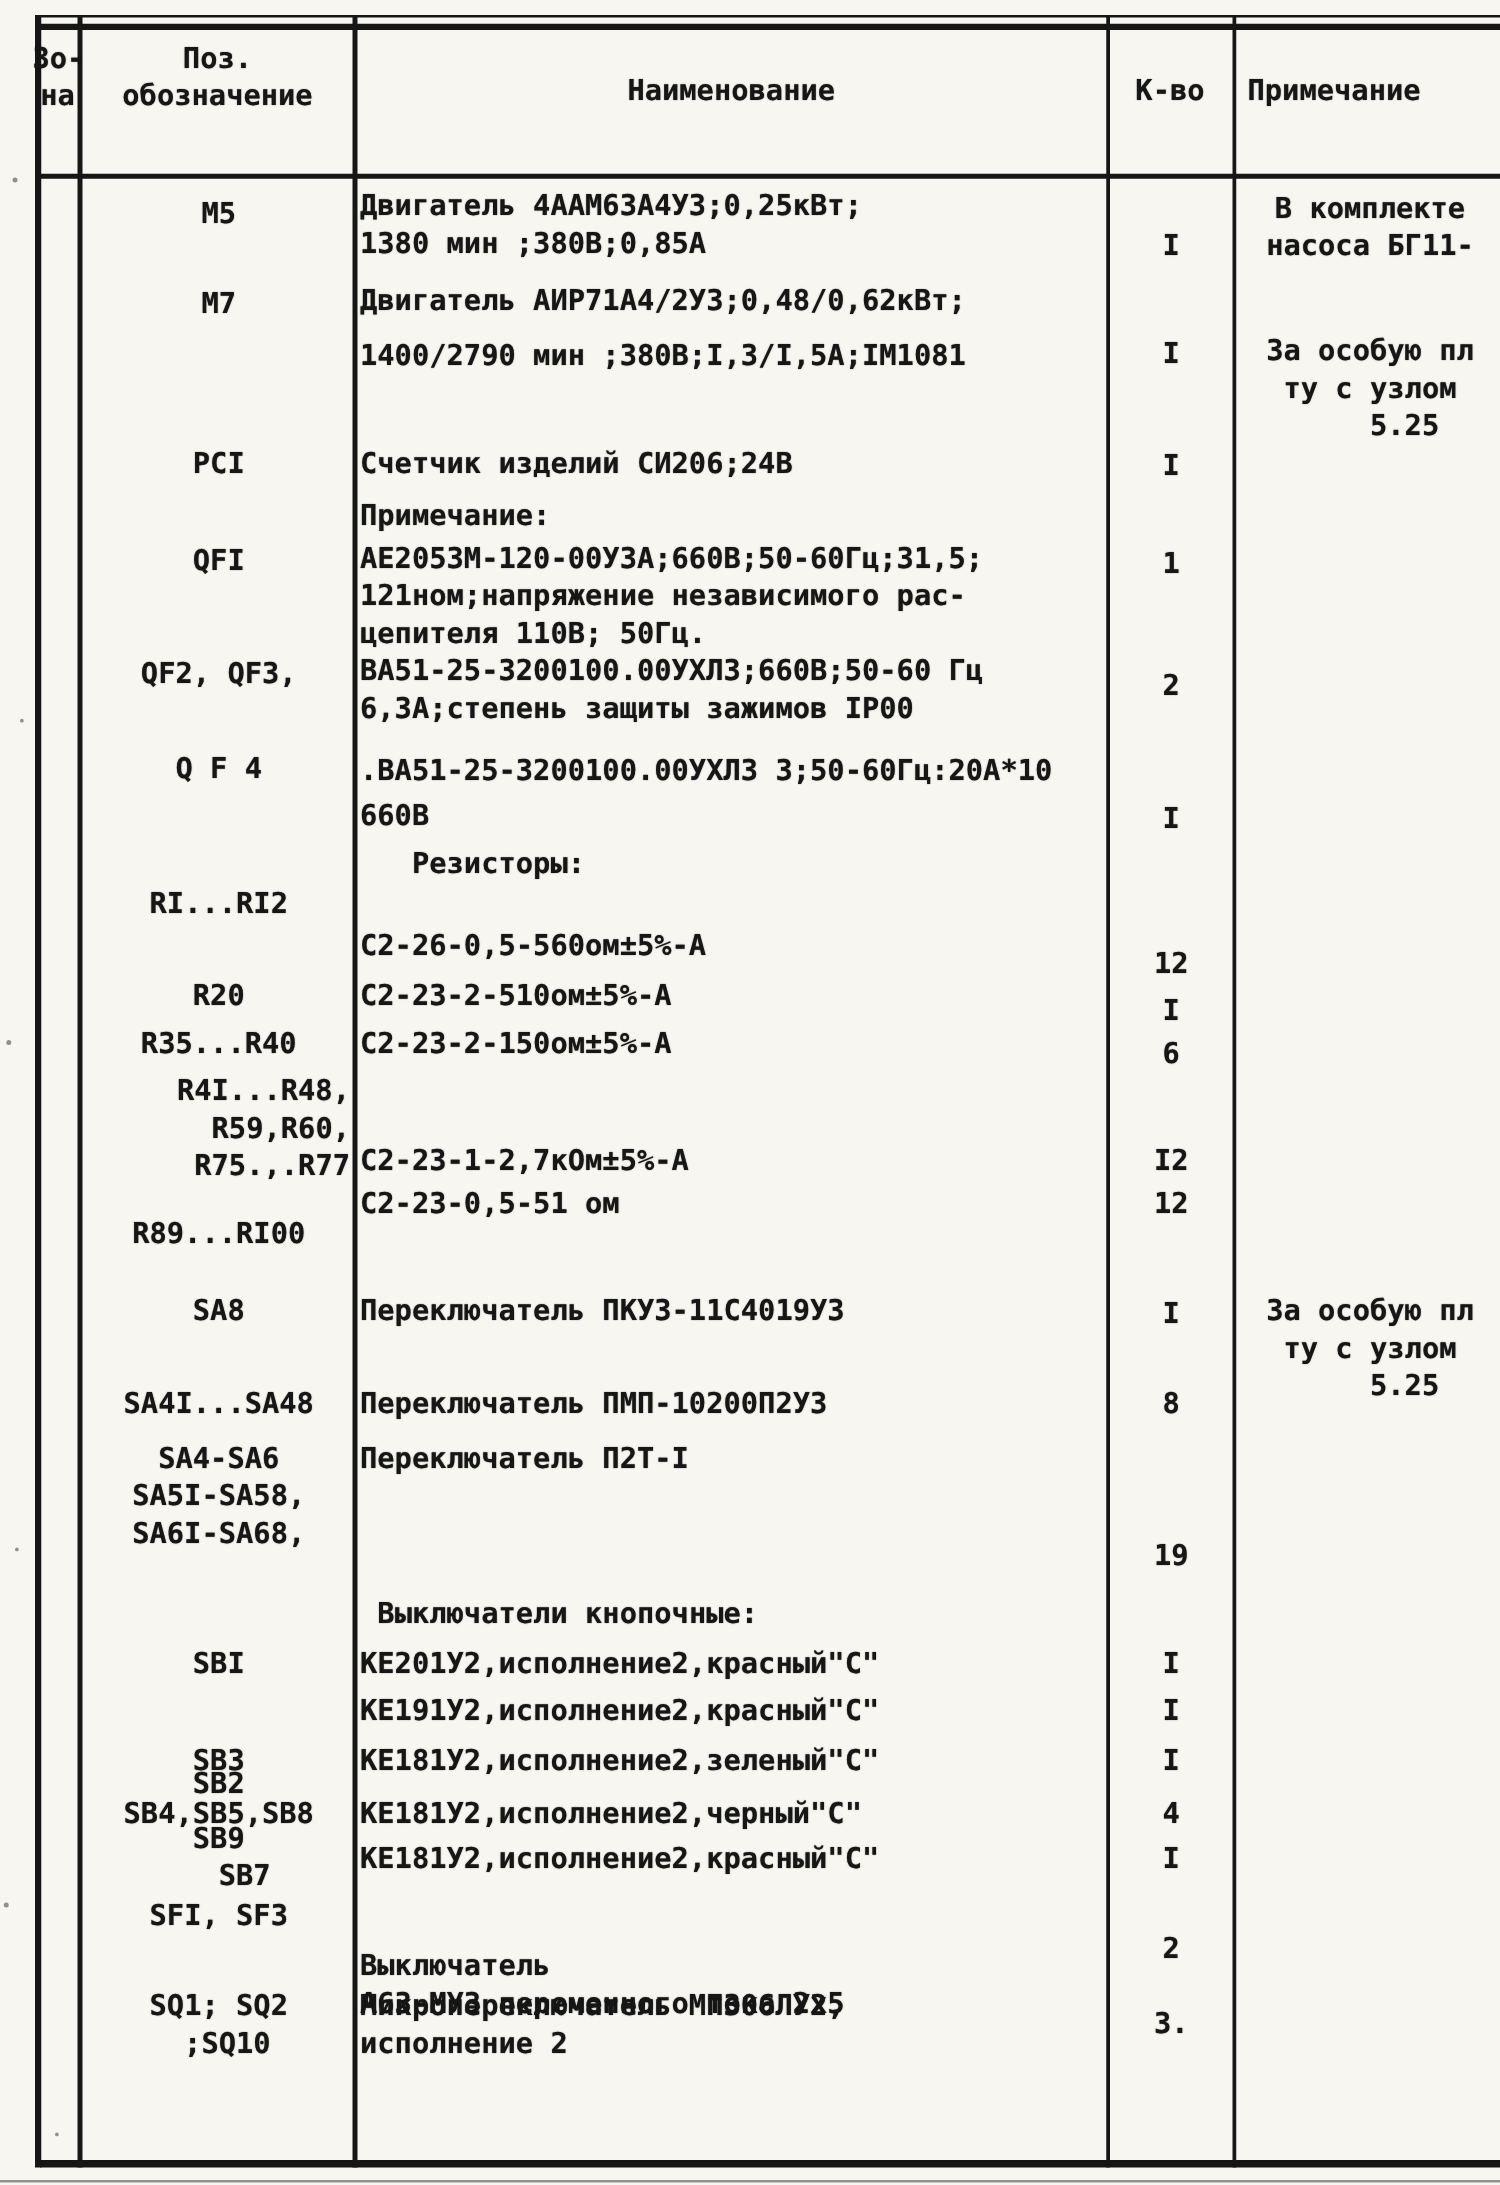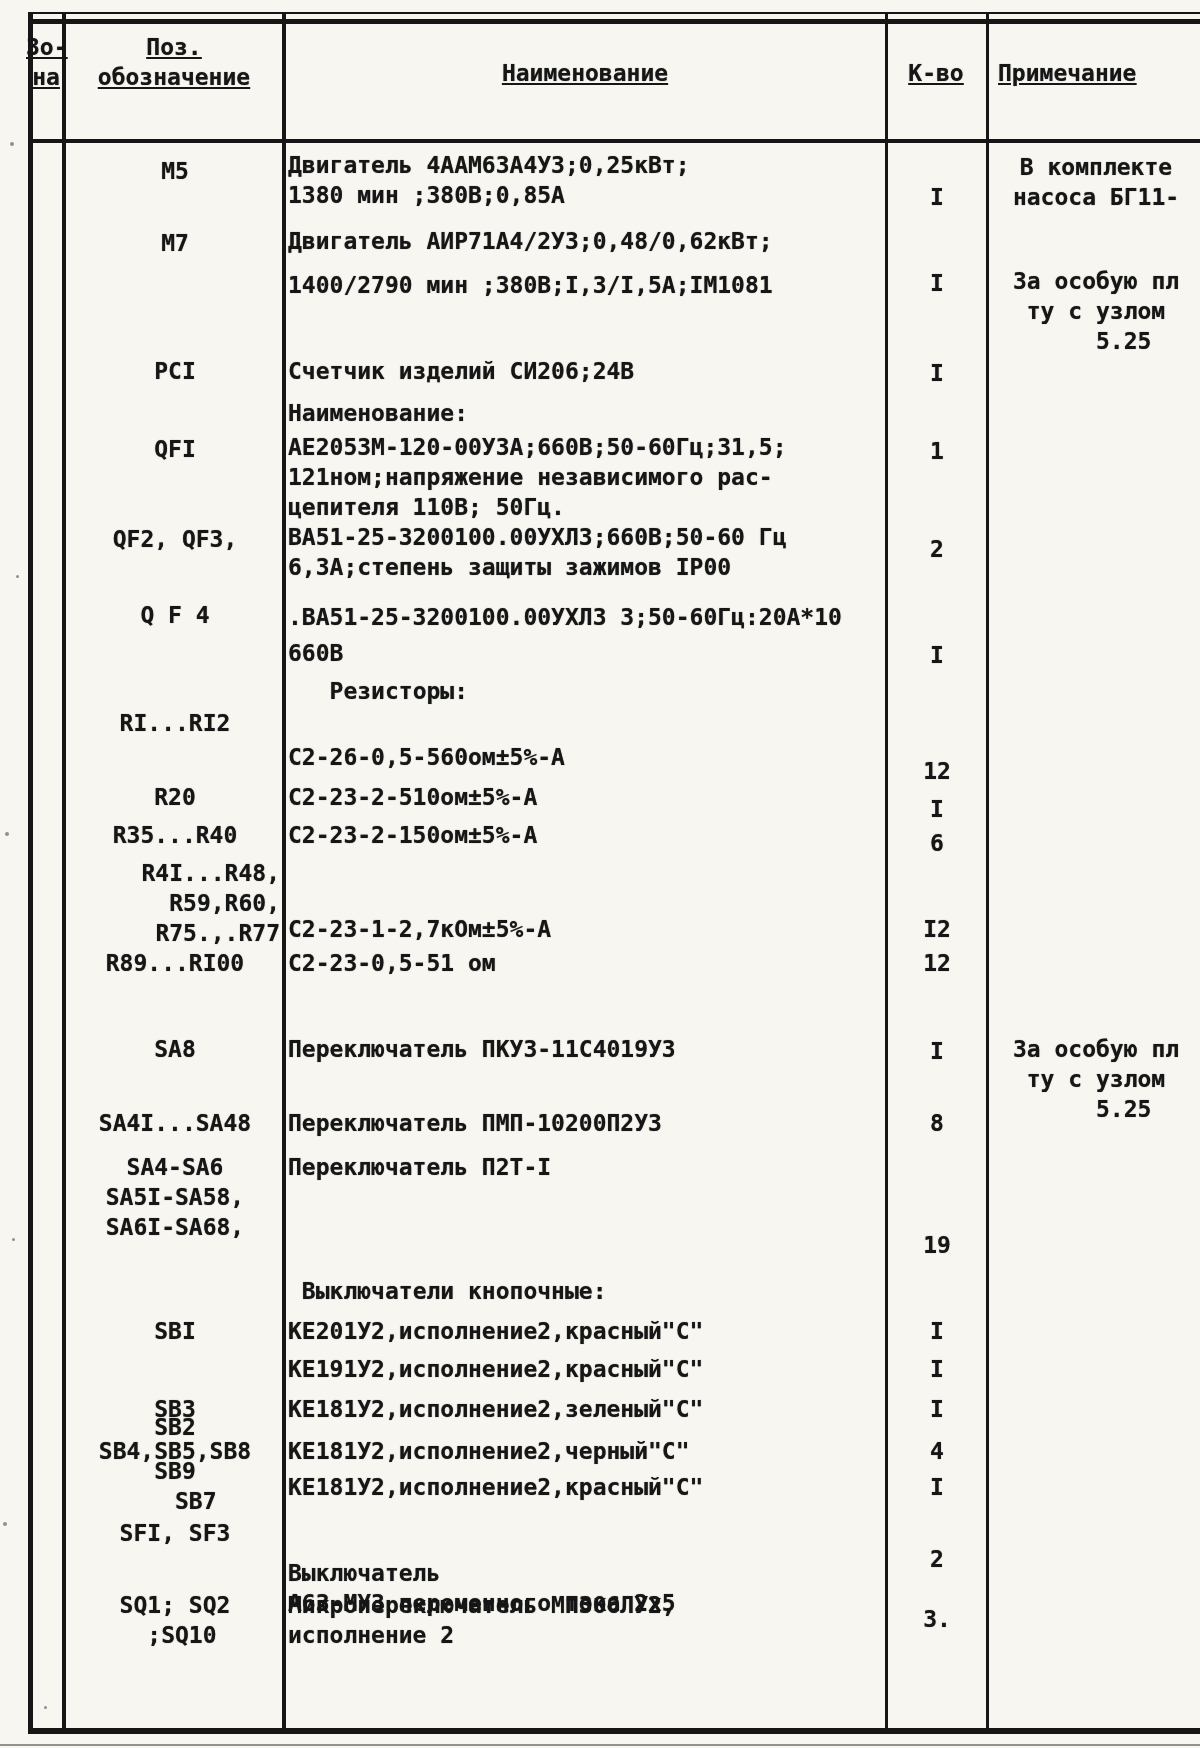--- a/index.html
+++ b/index.html
@@ -24,21 +24,20 @@
   }
   .c-pos {left:70px;  width:210px; text-align:center;}
   .c-name{left:288px; width:594px; text-align:left;}
   .c-qty {left:890px; width:94px;  text-align:center;}
   .c-note{left:993px; width:206px; text-align:center;}
   .head{
     position:absolute;
     font-size:23px;line-height:30px;
     white-space:pre;
     text-shadow:0 0 1px rgba(10,10,10,.6);
-    text-decoration:underline;
   }
   .speck{position:absolute;background:#3c3c3c;border-radius:50%;opacity:.55;}
 </style>
 </head>
 <body>
 
 <div class="page">
 
   <div class="line" style="left:28px;top:12px;width:1172px;height:2px;"></div>
   <div class="line" style="left:28px;top:19px;width:1172px;height:5px;"></div>
@@ -77,21 +76,21 @@
       <div class="cell c-pos" style="top: 228px;">М7</div>
       <div class="cell c-name" style="top: 226px;">Двигатель АИР71А4/2У3;0,48/0,62кВт;</div>
       <div class="cell c-name" style="top: 270px;">1400/2790 мин ;380В;I,3/I,5А;IМ1081</div>
       <div class="cell c-qty" style="top: 268px;">I</div>
       <div class="cell c-note" style="top: 266px;">За особую пл
 ту с узлом
     5.25</div>
       <div class="cell c-pos" style="top: 356px;">PCI</div>
       <div class="cell c-name" style="top: 356px;">Счетчик изделий СИ206;24В</div>
       <div class="cell c-qty" style="top: 358px;">I</div>
-      <div class="cell c-name" style="top: 398px;">Наименование:</div>
+      <div class="cell c-name" style="top: 398px;">Примечание:</div>
       <div class="cell c-pos" style="top: 434px;">QFI</div>
       <div class="cell c-name" style="top: 432px;">АЕ2053М-120-00УЗА;660В;50-60Гц;31,5;
 121ном;напряжение независимого рас-
 цепителя 110В; 50Гц.</div>
       <div class="cell c-qty" style="top: 436px;">1</div>
       <div class="cell c-pos" style="top: 524px;">QF2, QF3,</div>
       <div class="cell c-name" style="top: 522px;">ВА51-25-3200100.00УХЛ3;660В;50-60 Гц
 6,3А;степень защиты зажимов IР00</div>
       <div class="cell c-qty" style="top: 534px;">2</div>
       <div class="cell c-pos" style="top: 600px;">Q F 4</div>
@@ -106,21 +105,21 @@
       <div class="cell c-name" style="top: 782px;">С2-23-2-510ом±5%-А</div>
       <div class="cell c-qty" style="top: 794px;">I</div>
       <div class="cell c-pos" style="top: 820px;">R35...R40</div>
       <div class="cell c-name" style="top: 820px;">С2-23-2-150ом±5%-А</div>
       <div class="cell c-qty" style="top: 828px;">6</div>
       <div class="cell c-pos" style="top: 858px; text-align: right;">R4I...R48,
 R59,R60,
 R75.,.R77</div>
       <div class="cell c-name" style="top: 914px;">С2-23-1-2,7кОм±5%-А</div>
       <div class="cell c-qty" style="top: 914px;">I2</div>
-      <div class="cell c-pos" style="top: 948px;">R89...RI00</div>
+      <div class="cell c-pos" style="top: 972px;">R89...RI00</div>
       <div class="cell c-name" style="top: 948px;">С2-23-0,5-51 ом</div>
       <div class="cell c-qty" style="top: 948px;">12</div>
       <div class="cell c-pos" style="top: 1034px;">SA8</div>
       <div class="cell c-name" style="top: 1034px;">Переключатель ПКУ3-11С4019У3</div>
       <div class="cell c-qty" style="top: 1036px;">I</div>
       <div class="cell c-note" style="top: 1034px;">За особую пл
 ту с узлом
     5.25</div>
       <div class="cell c-pos" style="top: 1108px;">SA4I...SA48</div>
       <div class="cell c-name" style="top: 1108px;">Переключатель ПМП-10200П2У3</div>

